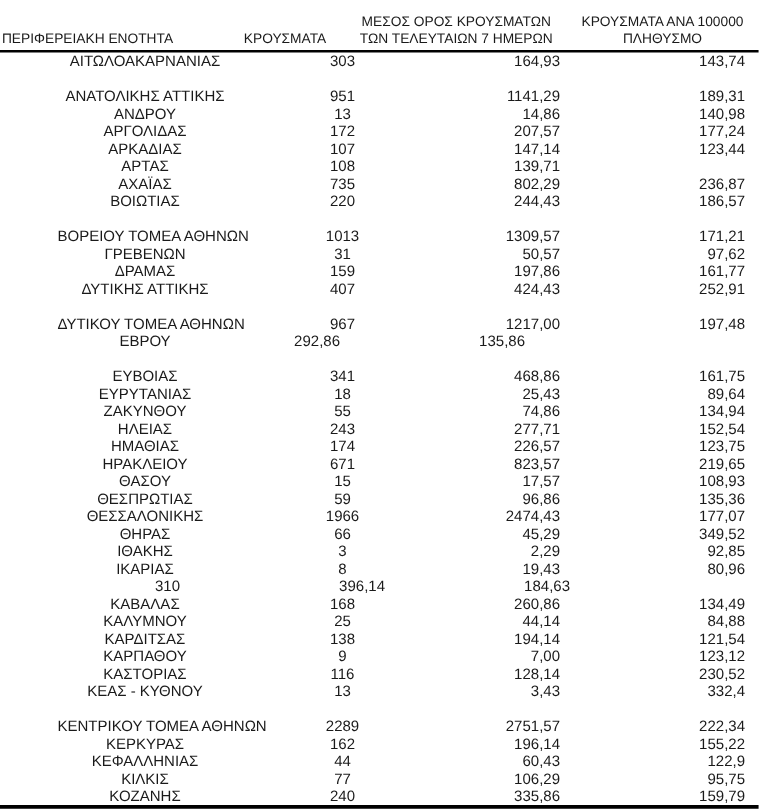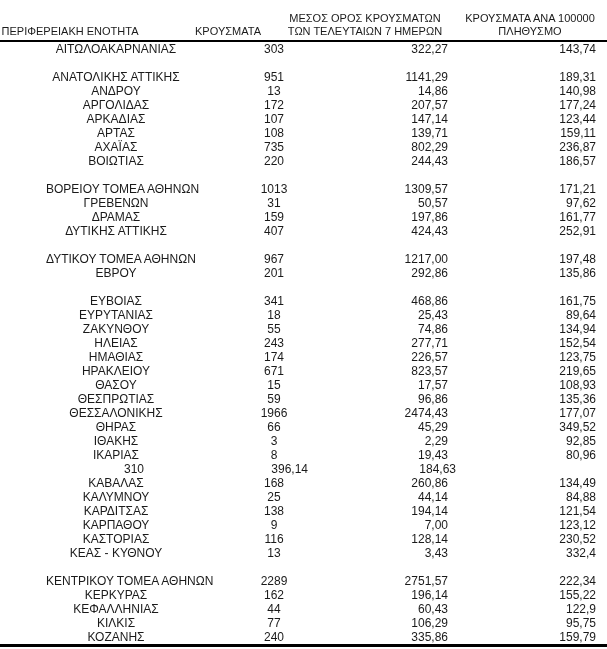--- a/index.html
+++ b/index.html
@@ -72,21 +72,21 @@
     <div class="th th-per100k">
       <div>ΚΡΟΥΣΜΑΤΑ ΑΝΑ 100000</div>
       <div>ΠΛΗΘΥΣΜΟ</div>
     </div>
   </div>
 
   <div class="tbody">
       <div class="row">
         <div class="cell c-region">ΑΙΤΩΛΟΑΚΑΡΝΑΝΙΑΣ</div>
         <div class="cell c-cases">303</div>
-        <div class="cell c-avg7">322,27</div>
+        <div class="cell c-avg7">164,93</div>
         <div class="cell c-per100k">143,74</div>
       </div>
       <div class="row spacer"></div>
       <div class="row">
         <div class="cell c-region">ΑΝΑΤΟΛΙΚΗΣ ΑΤΤΙΚΗΣ</div>
         <div class="cell c-cases">951</div>
         <div class="cell c-avg7">1141,29</div>
         <div class="cell c-per100k">189,31</div>
       </div>
       <div class="row">
@@ -104,21 +104,20 @@
       <div class="row">
         <div class="cell c-region">ΑΡΚΑΔΙΑΣ</div>
         <div class="cell c-cases">107</div>
         <div class="cell c-avg7">147,14</div>
         <div class="cell c-per100k">123,44</div>
       </div>
       <div class="row">
         <div class="cell c-region">ΑΡΤΑΣ</div>
         <div class="cell c-cases">108</div>
         <div class="cell c-avg7">139,71</div>
-        <div class="cell c-per100k">159,11</div>
       </div>
       <div class="row">
         <div class="cell c-region">ΑΧΑΪΑΣ</div>
         <div class="cell c-cases">735</div>
         <div class="cell c-avg7">802,29</div>
         <div class="cell c-per100k">236,87</div>
       </div>
       <div class="row">
         <div class="cell c-region">ΒΟΙΩΤΙΑΣ</div>
         <div class="cell c-cases">220</div>
@@ -152,21 +151,20 @@
       </div>
       <div class="row spacer"></div>
       <div class="row">
         <div class="cell c-region">ΔΥΤΙΚΟΥ ΤΟΜΕΑ ΑΘΗΝΩΝ</div>
         <div class="cell c-cases">967</div>
         <div class="cell c-avg7">1217,00</div>
         <div class="cell c-per100k">197,48</div>
       </div>
       <div class="row">
         <div class="cell c-region">ΕΒΡΟΥ</div>
-        <div class="cell c-cases">201</div>
         <div class="cell c-avg7">292,86</div>
         <div class="cell c-per100k">135,86</div>
       </div>
       <div class="row spacer"></div>
       <div class="row">
         <div class="cell c-region">ΕΥΒΟΙΑΣ</div>
         <div class="cell c-cases">341</div>
         <div class="cell c-avg7">468,86</div>
         <div class="cell c-per100k">161,75</div>
       </div>

